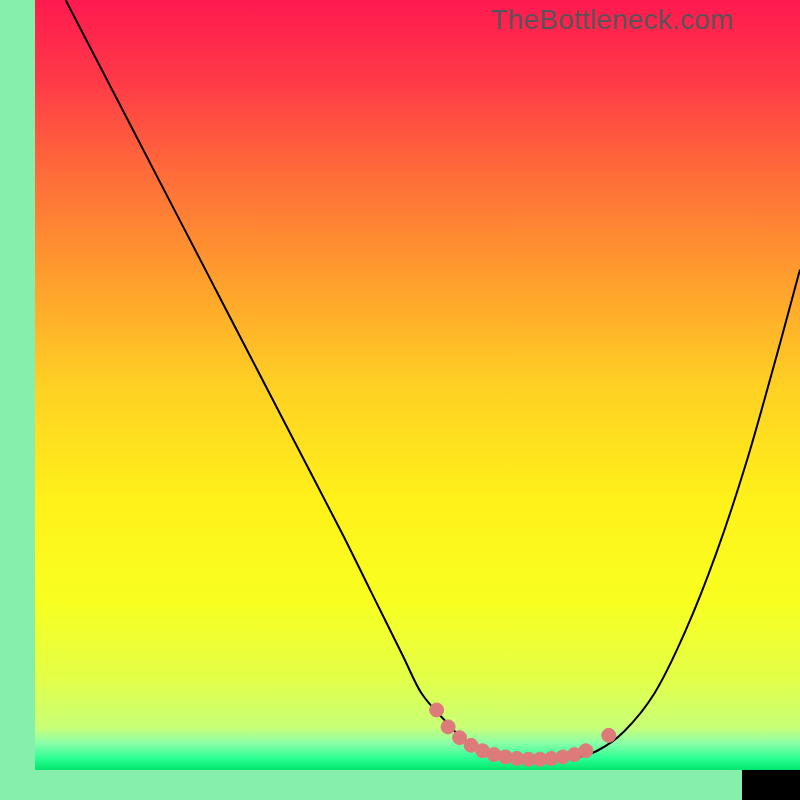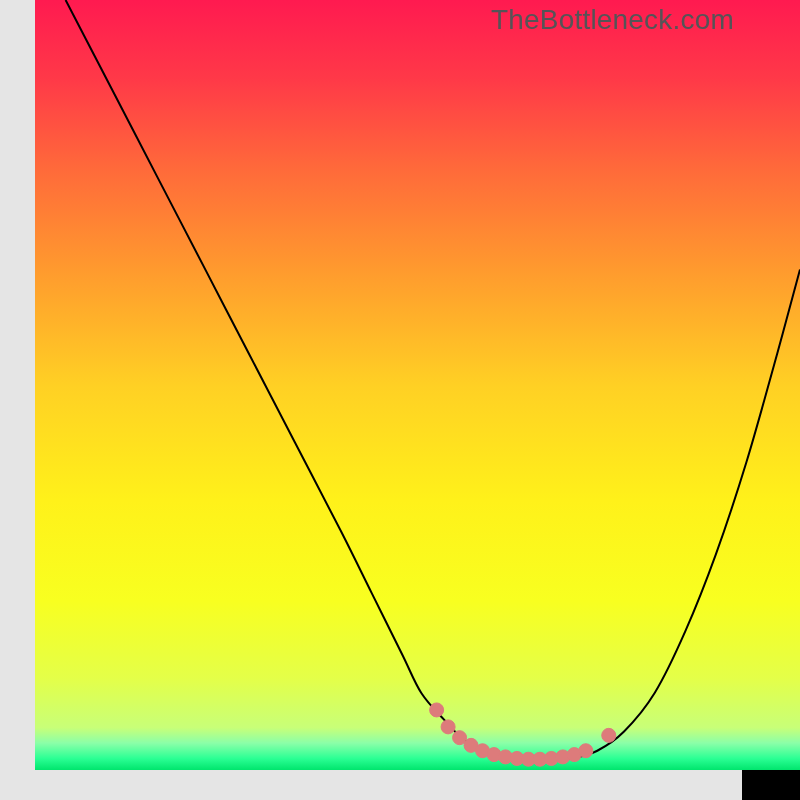--- a/index.html
+++ b/index.html
@@ -9,21 +9,21 @@
     height: 800px;
     background: #000;
     overflow: hidden;
   }
   .chart-frame {
     position: absolute;
     left: 0;
     top: 0;
     width: 742px;
     height: 800px;
-    background: #e5e5e5;
+    background: #86efac;
   }
   .plot-area {
     position: absolute;
     left: 35px;
     top: 0;
     width: 765px;
     height: 770px;
   }
   .watermark {
     position: absolute;

